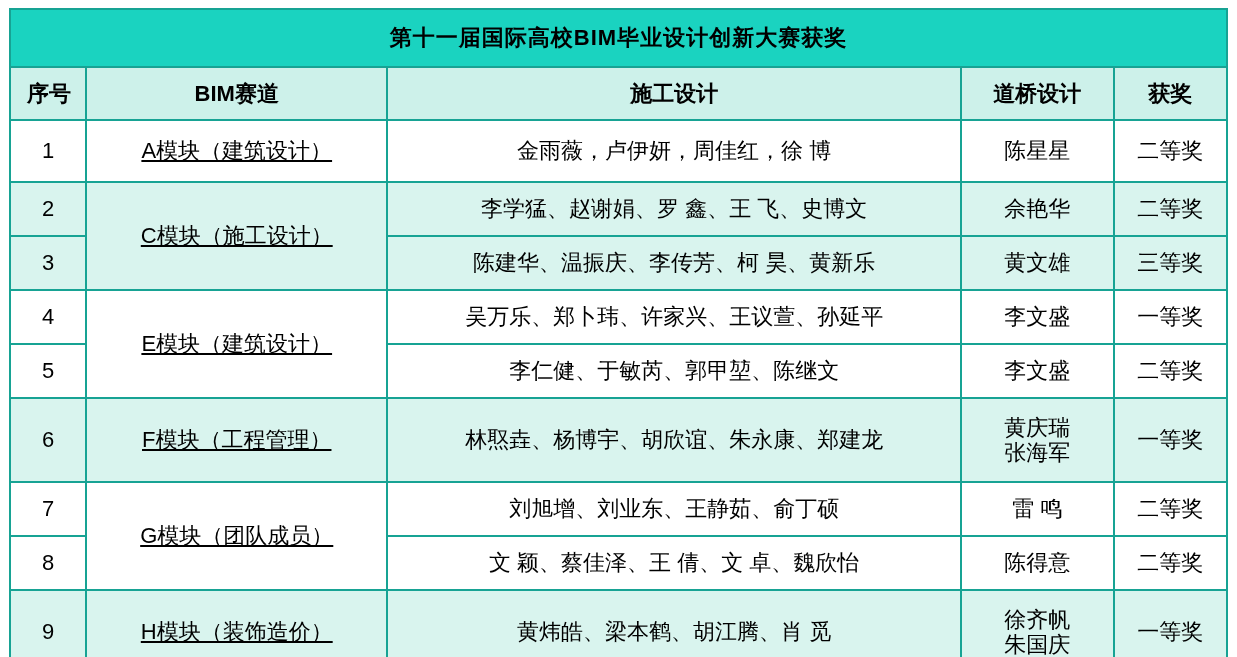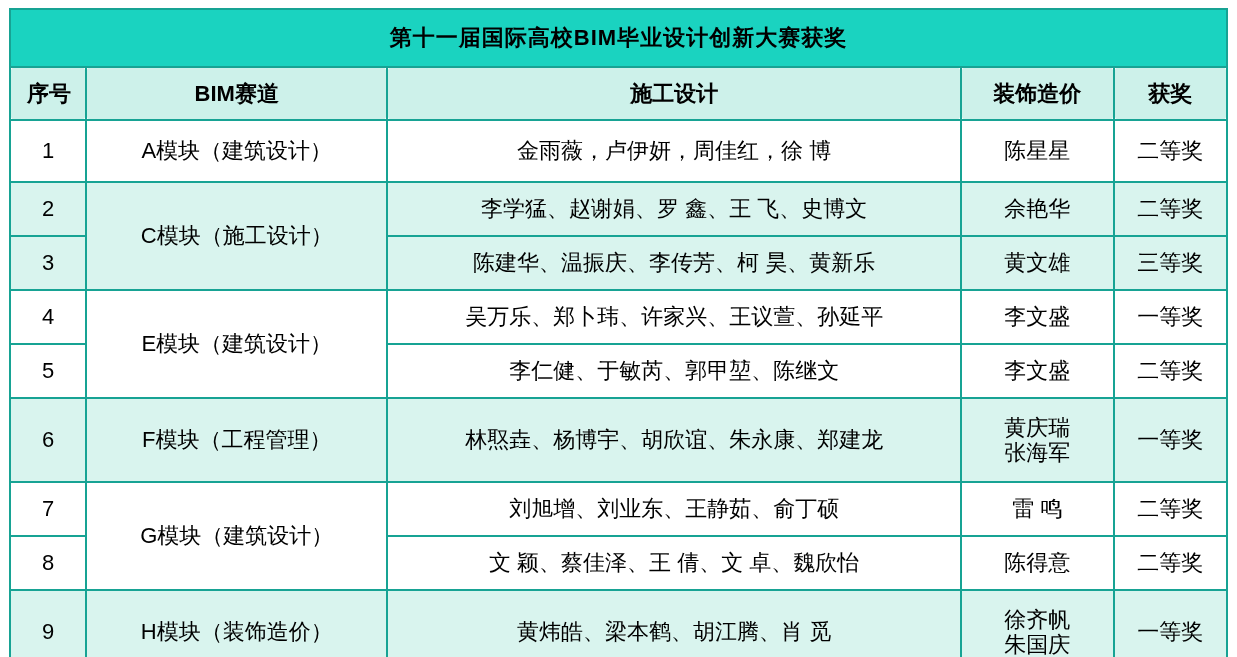--- a/index.html
+++ b/index.html
@@ -45,40 +45,40 @@
     font-size: 28px;
     font-weight: bold;
     letter-spacing: 1px;
     height: 52px;
   }
   .header-row td {
     background: #cdf1ea;
     font-weight: bold;
     font-size: 24px;
     height: 47px;
-    border-radius: 6px;
   }
   .band-a td {
     background: #ffffff;
   }
   .band-b td {
     background: #d9f4ee;
   }
   .col-no     { width: 76px; }
   .col-track  { width: 300px; }
   .col-member { width: 572px; }
   .col-teacher{ width: 152px; }
   .col-prize  { width: 113px; }
   .member-cell {
     text-align: left;
     padding-left: 18px;
     white-space: nowrap;
   }
   .track-cell {
     font-size: 22px;
+    text-decoration: underline;
   }
   .teacher-cell .multi {
     display: block;
     line-height: 1.15;
   }
   .row-tall td { height: 56px; }
   .row-std td  { height: 48px; }
   .row-xtall td { height: 78px; }
 </style>
 </head>
@@ -95,21 +95,21 @@
     </colgroup>
     <tbody>
       <tr>
         <td class="title-cell" colspan="5">第十一届国际高校BIM毕业设计创新大赛获奖</td>
       </tr>
 
       <tr class="header-row">
         <td>序号</td>
         <td>BIM赛道</td>
         <td>施工设计</td>
-        <td>装饰造价</td>
+        <td>道桥设计</td>
         <td>获奖</td>
       </tr>
 
       <tr class="band-a row-tall">
         <td>1</td>
         <td class="track-cell">A模块（建筑设计）</td>
         <td class="member-cell">金雨薇，卢伊妍，周佳红，徐  博</td>
         <td class="teacher-cell">陈星星</td>
         <td>二等奖</td>
       </tr>
@@ -150,21 +150,21 @@
         <td class="member-cell">林焣垚、杨博宇、胡欣谊、朱永康、郑建龙</td>
         <td class="teacher-cell">
           <span class="multi">黄庆瑞</span>
           <span class="multi">张海军</span>
         </td>
         <td>一等奖</td>
       </tr>
 
       <tr class="band-a row-std">
         <td>7</td>
-        <td class="track-cell" rowspan="2">G模块（建筑设计）</td>
+        <td class="track-cell" rowspan="2">G模块（团队成员）</td>
         <td class="member-cell">刘旭增、刘业东、王静茹、俞丁硕</td>
         <td class="teacher-cell">雷  鸣</td>
         <td>二等奖</td>
       </tr>
 
       <tr class="band-a row-std">
         <td>8</td>
         <td class="member-cell">文  颖、蔡佳泽、王  倩、文  卓、魏欣怡</td>
         <td class="teacher-cell">陈得意</td>
         <td>二等奖</td>

